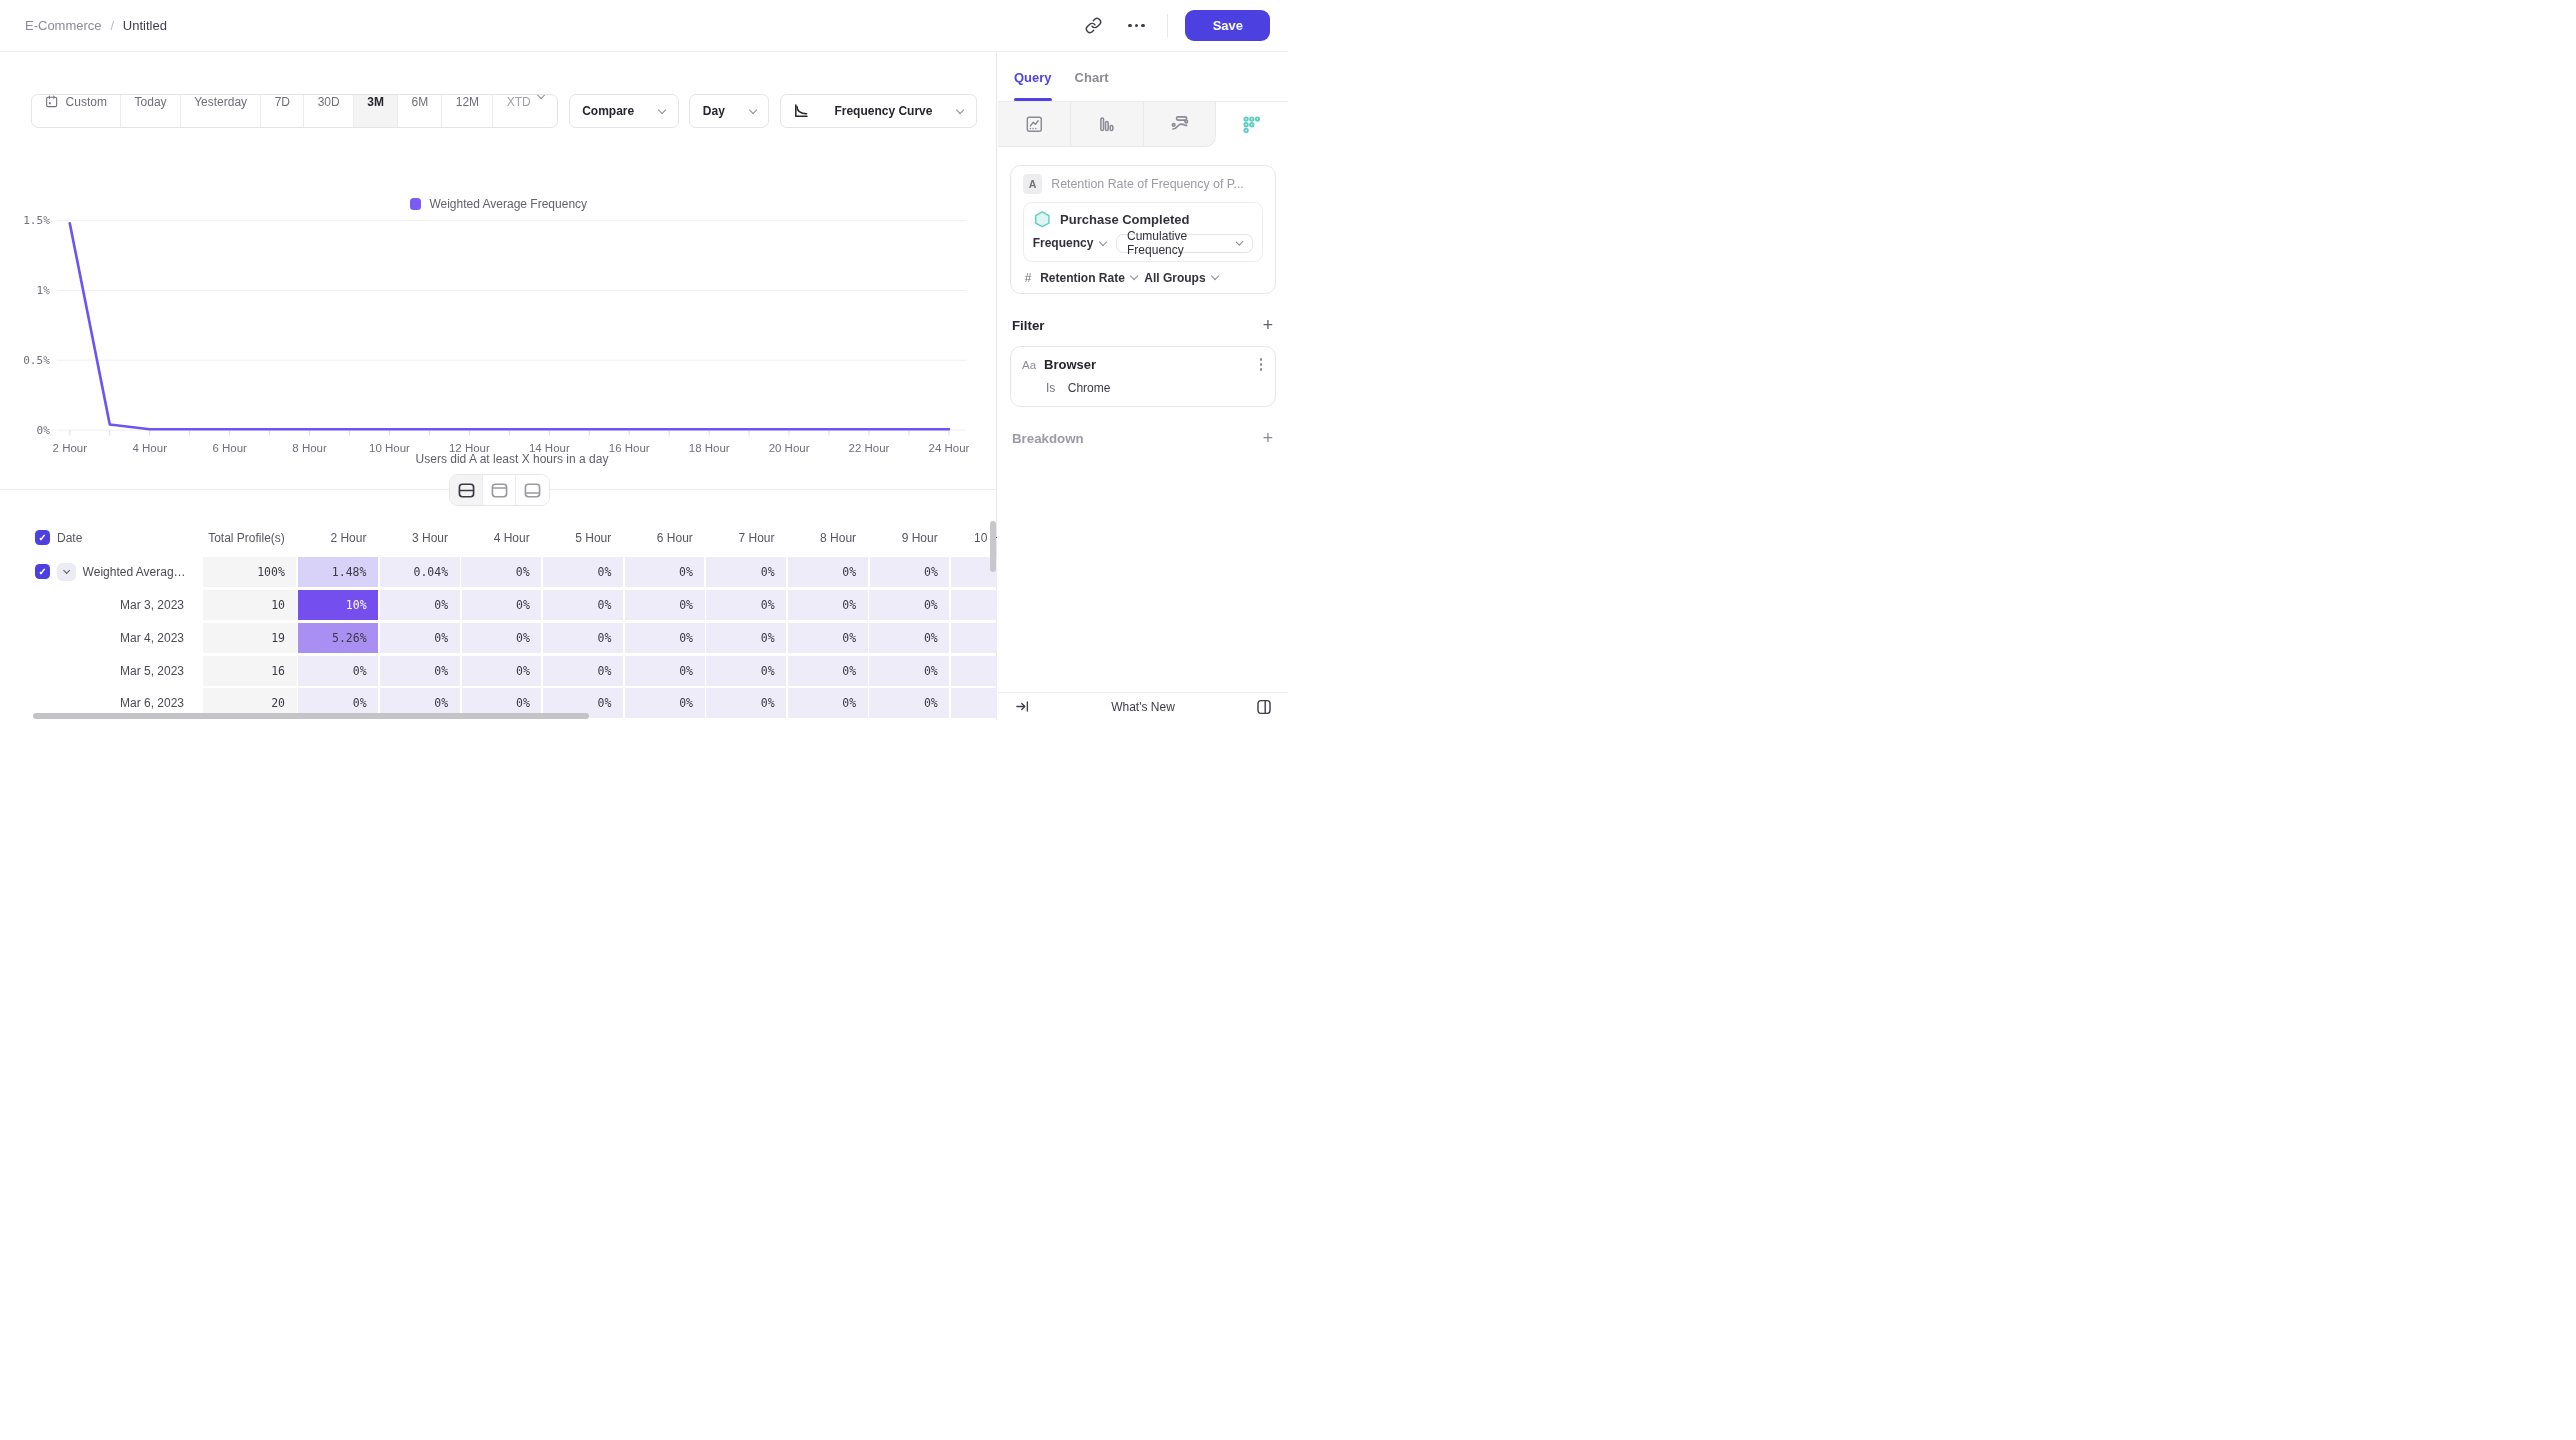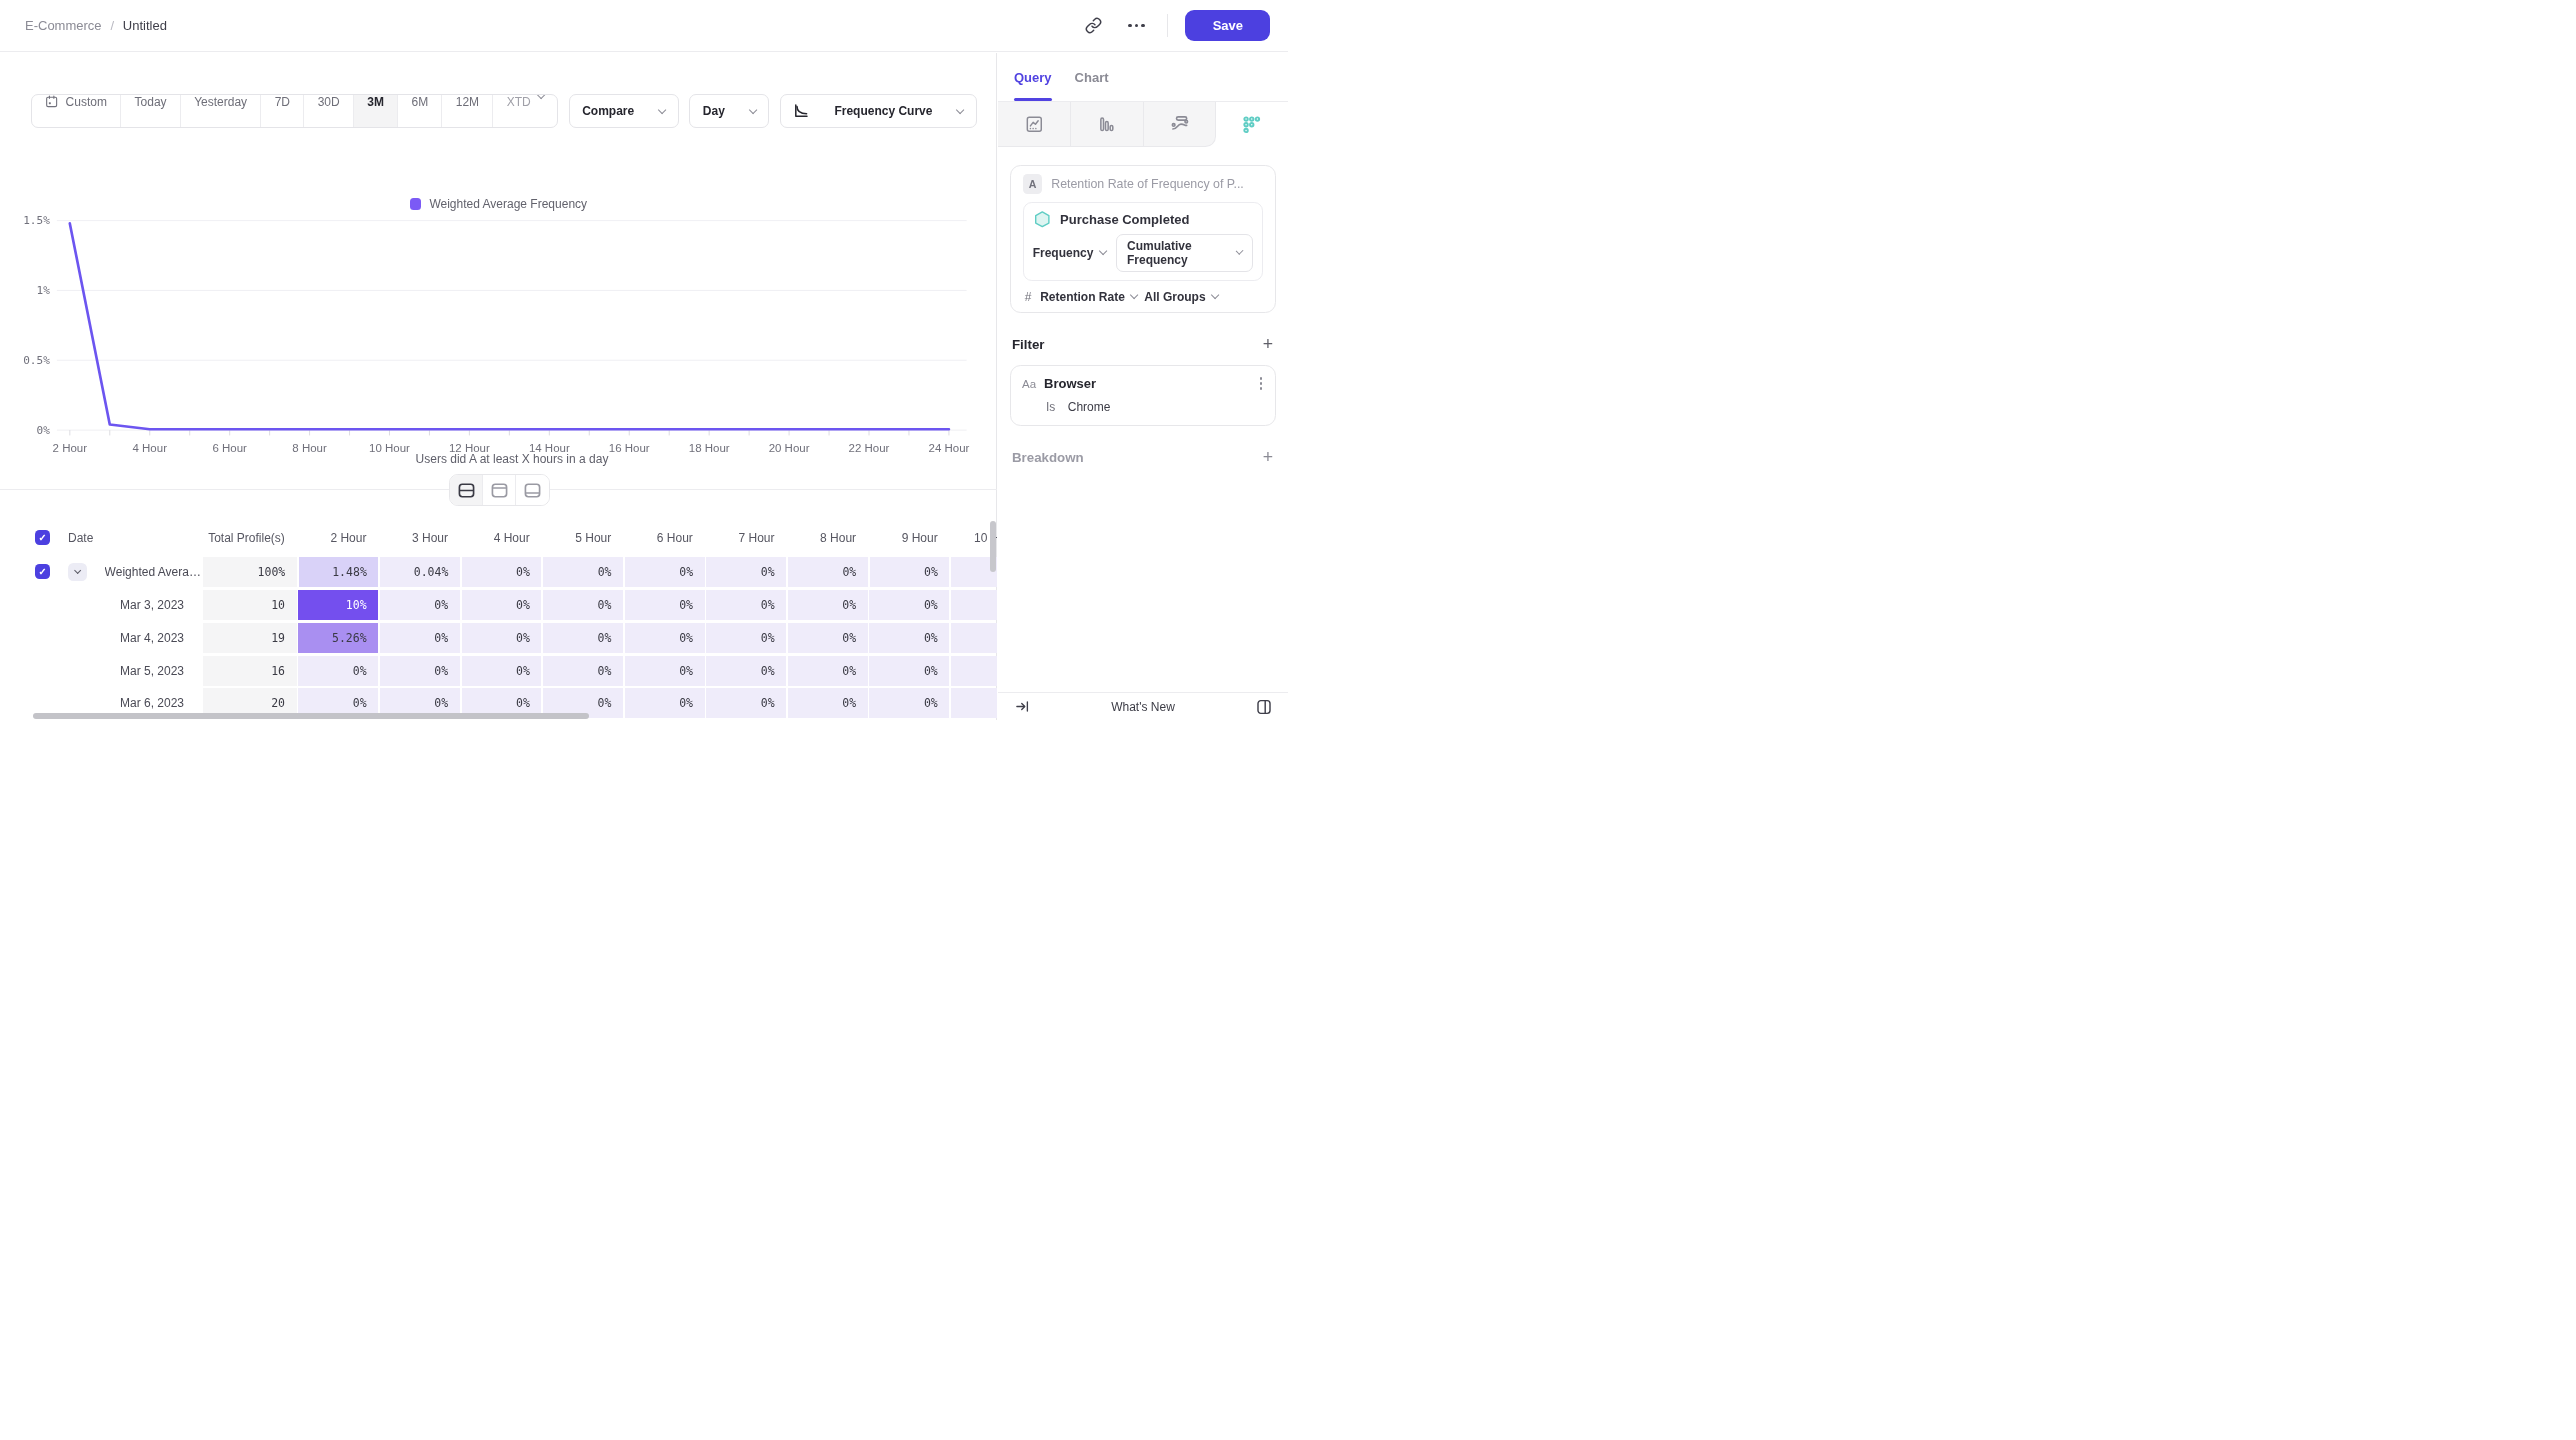--- a/index.html
+++ b/index.html
@@ -46,21 +46,21 @@
   .layout-toggle { position:absolute; top:421px; left:449px; display:flex; height:32px; background:#fff; border:0.9px solid #e7e7ea; border-radius:8.8px; overflow:hidden; }
   .lt-btn { width:33px; display:flex; align-items:center; justify-content:center; border-right:0.9px solid #ececef; cursor:pointer; background:#fff; }
   .lt-btn:last-child { border-right:none; }
   .lt-btn.active { background:#f4f4f5; }
 
   
   .table-area { position:absolute; top:468px; left:0; width:997px; height:199px; overflow:hidden; }
   .trow { display:flex; height:30px; margin-bottom:2.9px; }
   .trow.hrow { height:33px; color:#565661; }
   .cell { display:flex; align-items:center; }
-  .cl { width:203px; padding-left:35px; gap:18px; font-size:12px; color:#4a4a55; }
+  .cl { width:203px; padding-left:35px; gap:7px; font-size:12px; color:#4a4a55; }
   .cl.indent { padding-left:120px; }
   .ct { width:94px; margin-right:1.8px; justify-content:flex-end; padding-right:11.5px; background:#f5f5f6; font-family:"DejaVu Sans Mono", monospace; font-size:11.5px; color:#3a3a44; }
   .ch { width:80px; margin-right:1.8px; justify-content:flex-end; padding-right:11.5px; background:#efecfa; font-family:"DejaVu Sans Mono", monospace; font-size:11.5px; color:#3a3a44; }
   .ch.t1 { background:#d9d2f8; }
   .ch.t2 { background:#a98ff1; }
   .ch.t3 { background:#744fee; color:#fff; }
   .ch.cut { width:46px; margin-right:0; }
   .hrow .cl { font-size:12px; color:#565661; padding-left:35px; }
   .hrow .ct, .hrow .ch { background:transparent; font-family:"Liberation Sans", sans-serif; font-size:12px; color:#565661; }
   .hrow .ch.cut { justify-content:flex-start; padding-left:23px; overflow:hidden; white-space:nowrap; }
@@ -84,21 +84,21 @@
   .ctype.active { background:#fff; border:none; }
   .qcard { margin:17.7px 12.4px 0; border:0.9px solid #e7e7ea; border-radius:10.6px; padding:8.8px 11.5px 8px; }
   .qrow1 { display:flex; align-items:center; gap:8.8px; }
   .abadge { width:19.5px; height:19.5px; border-radius:4.4px; background:#ededf0; color:#71717b; font-size:10.6px; font-weight:700; display:flex; align-items:center; justify-content:center; flex:none; }
   .qtitle { font-size:12.4px; color:#9b9ba5; white-space:nowrap; overflow:hidden; }
   .ecard { margin-top:8px; border:0.9px solid #ececf0; border-radius:8.8px; padding:7px 8.8px 8px; }
   .erow1 { display:flex; align-items:center; gap:8.8px; }
   .ename { font-size:13px; font-weight:700; color:#32323c; }
   .erow2 { margin-top:5.3px; display:flex; align-items:center; }
   .freq-dd { display:flex; align-items:center; gap:6.2px; font-size:12px; font-weight:600; color:#32323c; cursor:pointer; }
-  .cumfreq-dd { margin-left:10.6px; display:flex; align-items:center; gap:7px; height:38px; padding:0 9.7px; border:0.9px solid #e4e4e8; border-radius:7px; font-size:12px; font-weight:700; color:#32323c; cursor:pointer; }
+  .cumfreq-dd { margin-left:10.6px; display:flex; align-items:center; gap:7px; height:19px; padding:0 9.7px; border:0.9px solid #e4e4e8; border-radius:7px; font-size:12px; font-weight:400; color:#32323c; cursor:pointer; }
   .qrow3 { margin-top:8.8px; display:flex; align-items:center; gap:7px; font-size:12px; font-weight:600; color:#32323c; padding-left:1.8px; }
   .hashsym { color:#71717b; font-weight:400; margin-right:1.8px; }
   .dd { display:flex; align-items:center; gap:6.2px; cursor:pointer; }
   .sec-head { margin:23px 15px 0 14px; display:flex; align-items:center; justify-content:space-between; }
   .sec-title { font-size:13.3px; font-weight:700; color:#26262e; }
   .sec-title.muted { color:#9b9ba5; }
   .plus { font-size:17.7px; font-weight:400; color:#5f5f68; cursor:pointer; line-height:1; }
   .plus::before { content:"+"; }
   .plus.muted { color:#8b8b95; }
   .fcard { margin:11.5px 12.4px 0; border:0.9px solid #e7e7ea; border-radius:10.6px; padding:9.7px 10.6px 11.5px; }

